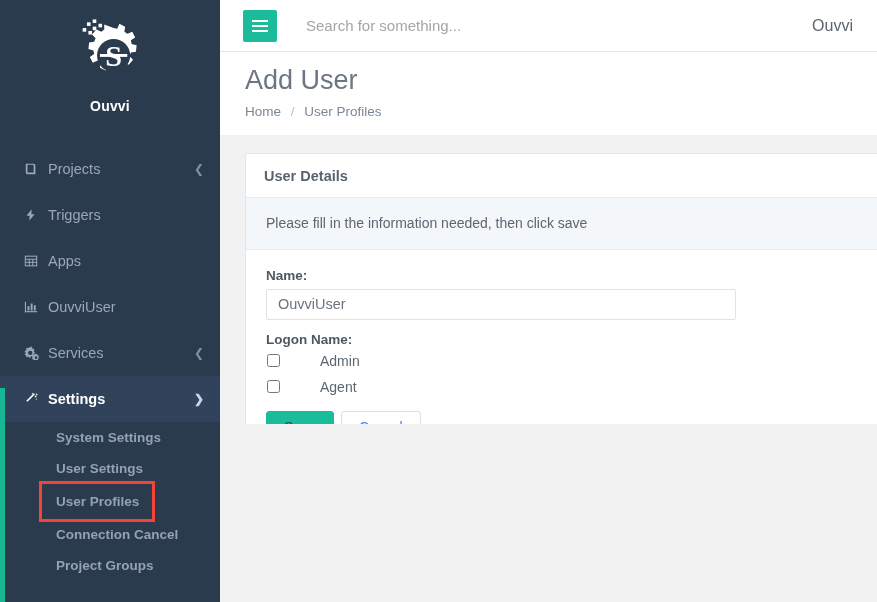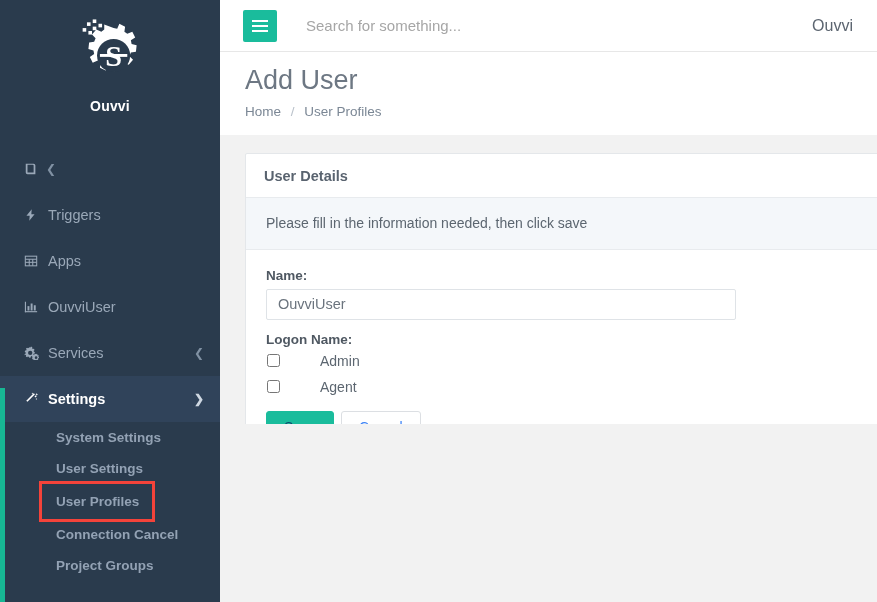--- a/index.html
+++ b/index.html
@@ -309,20 +309,21 @@
     </div>
 
     <nav class="nav">
 
       <div class="nav-item">
         <span class="ni-icon">
           <svg width="14" height="14" viewBox="0 0 16 16" fill="currentColor">
             <path d="M2 2h9a2 2 0 0 1 2 2v10H4a2 2 0 0 1-2-2V2zm2 1v9h7V4a1 1 0 0 0-1-1H4z"></path>
           </svg>
         </span>
+        <span class="ni-label">Projects</span>
         <span class="ni-chev">❮</span>
       </div>
 
       <div class="nav-item">
         <span class="ni-icon">
           <svg width="13" height="14" viewBox="0 0 16 16" fill="currentColor">
             <path d="M9.5 1L3 9h4l-.5 6L13 7H9l.5-6z"></path>
           </svg>
         </span>
         <span class="ni-label">Triggers</span>

